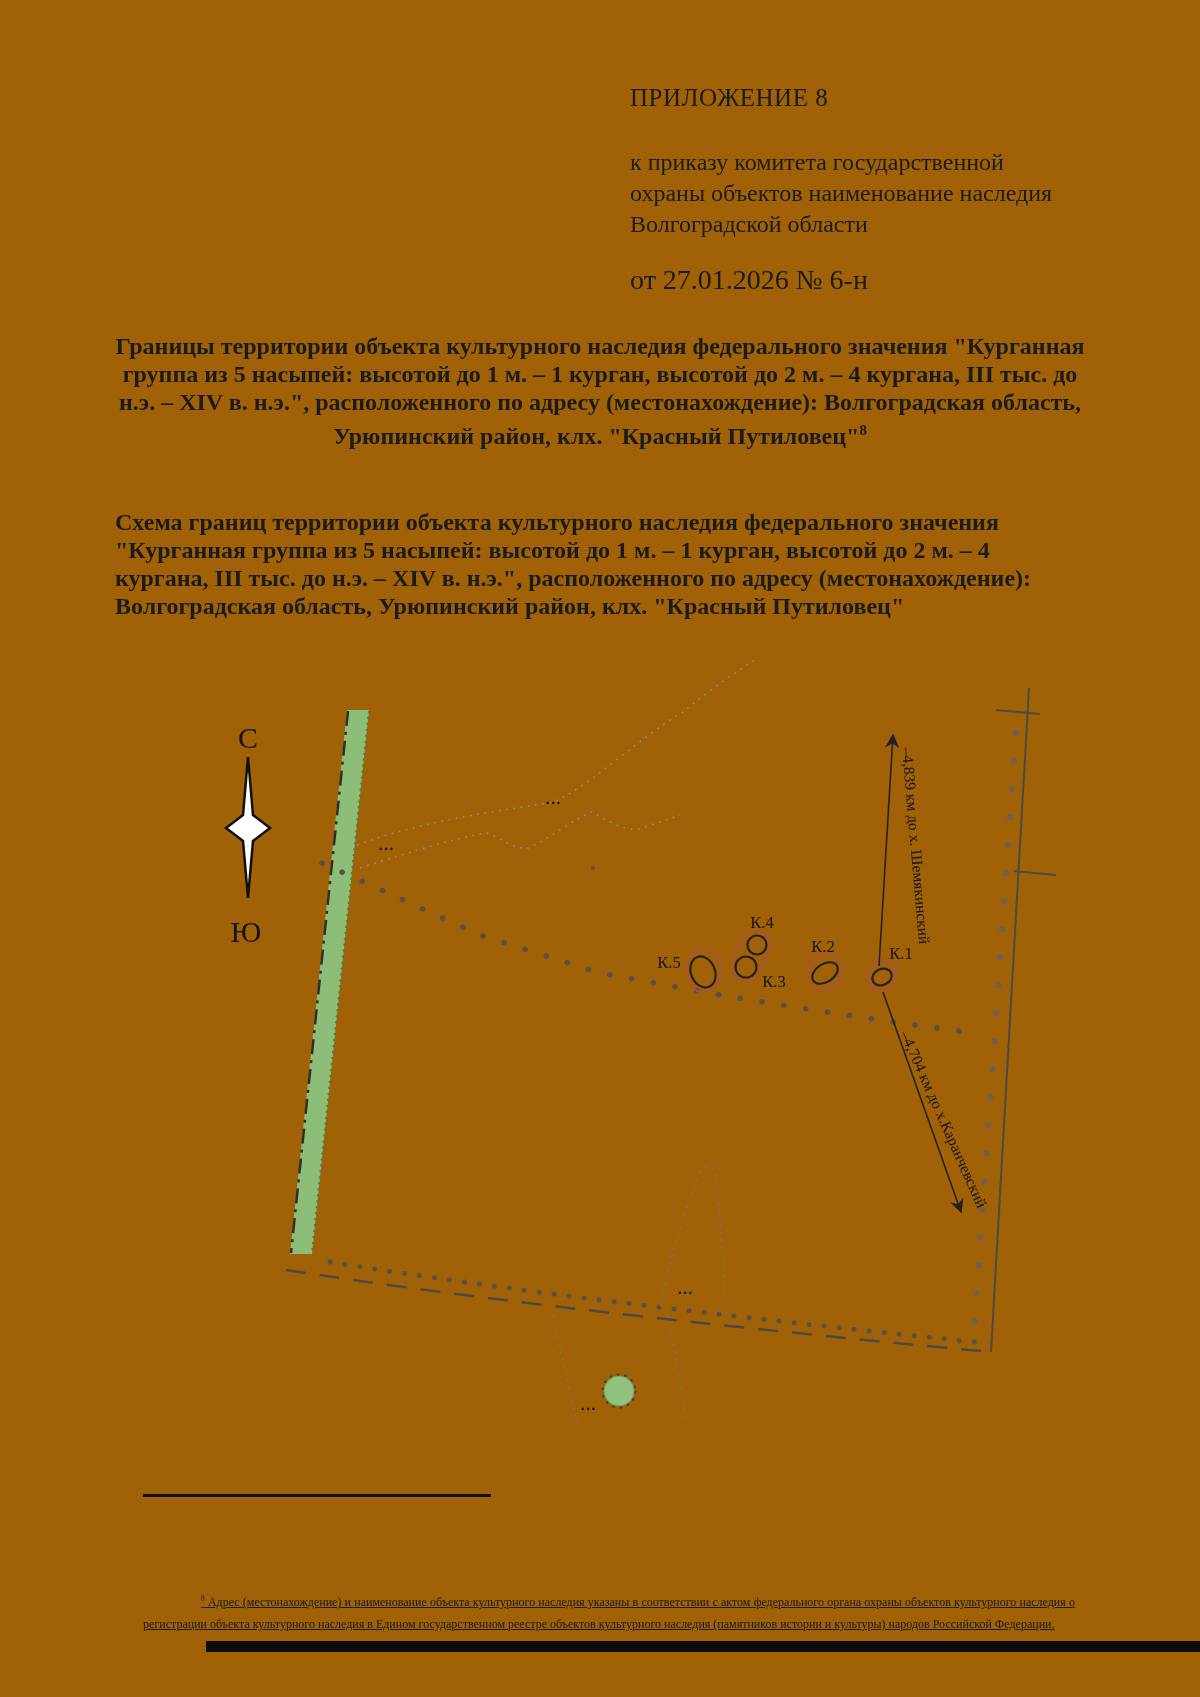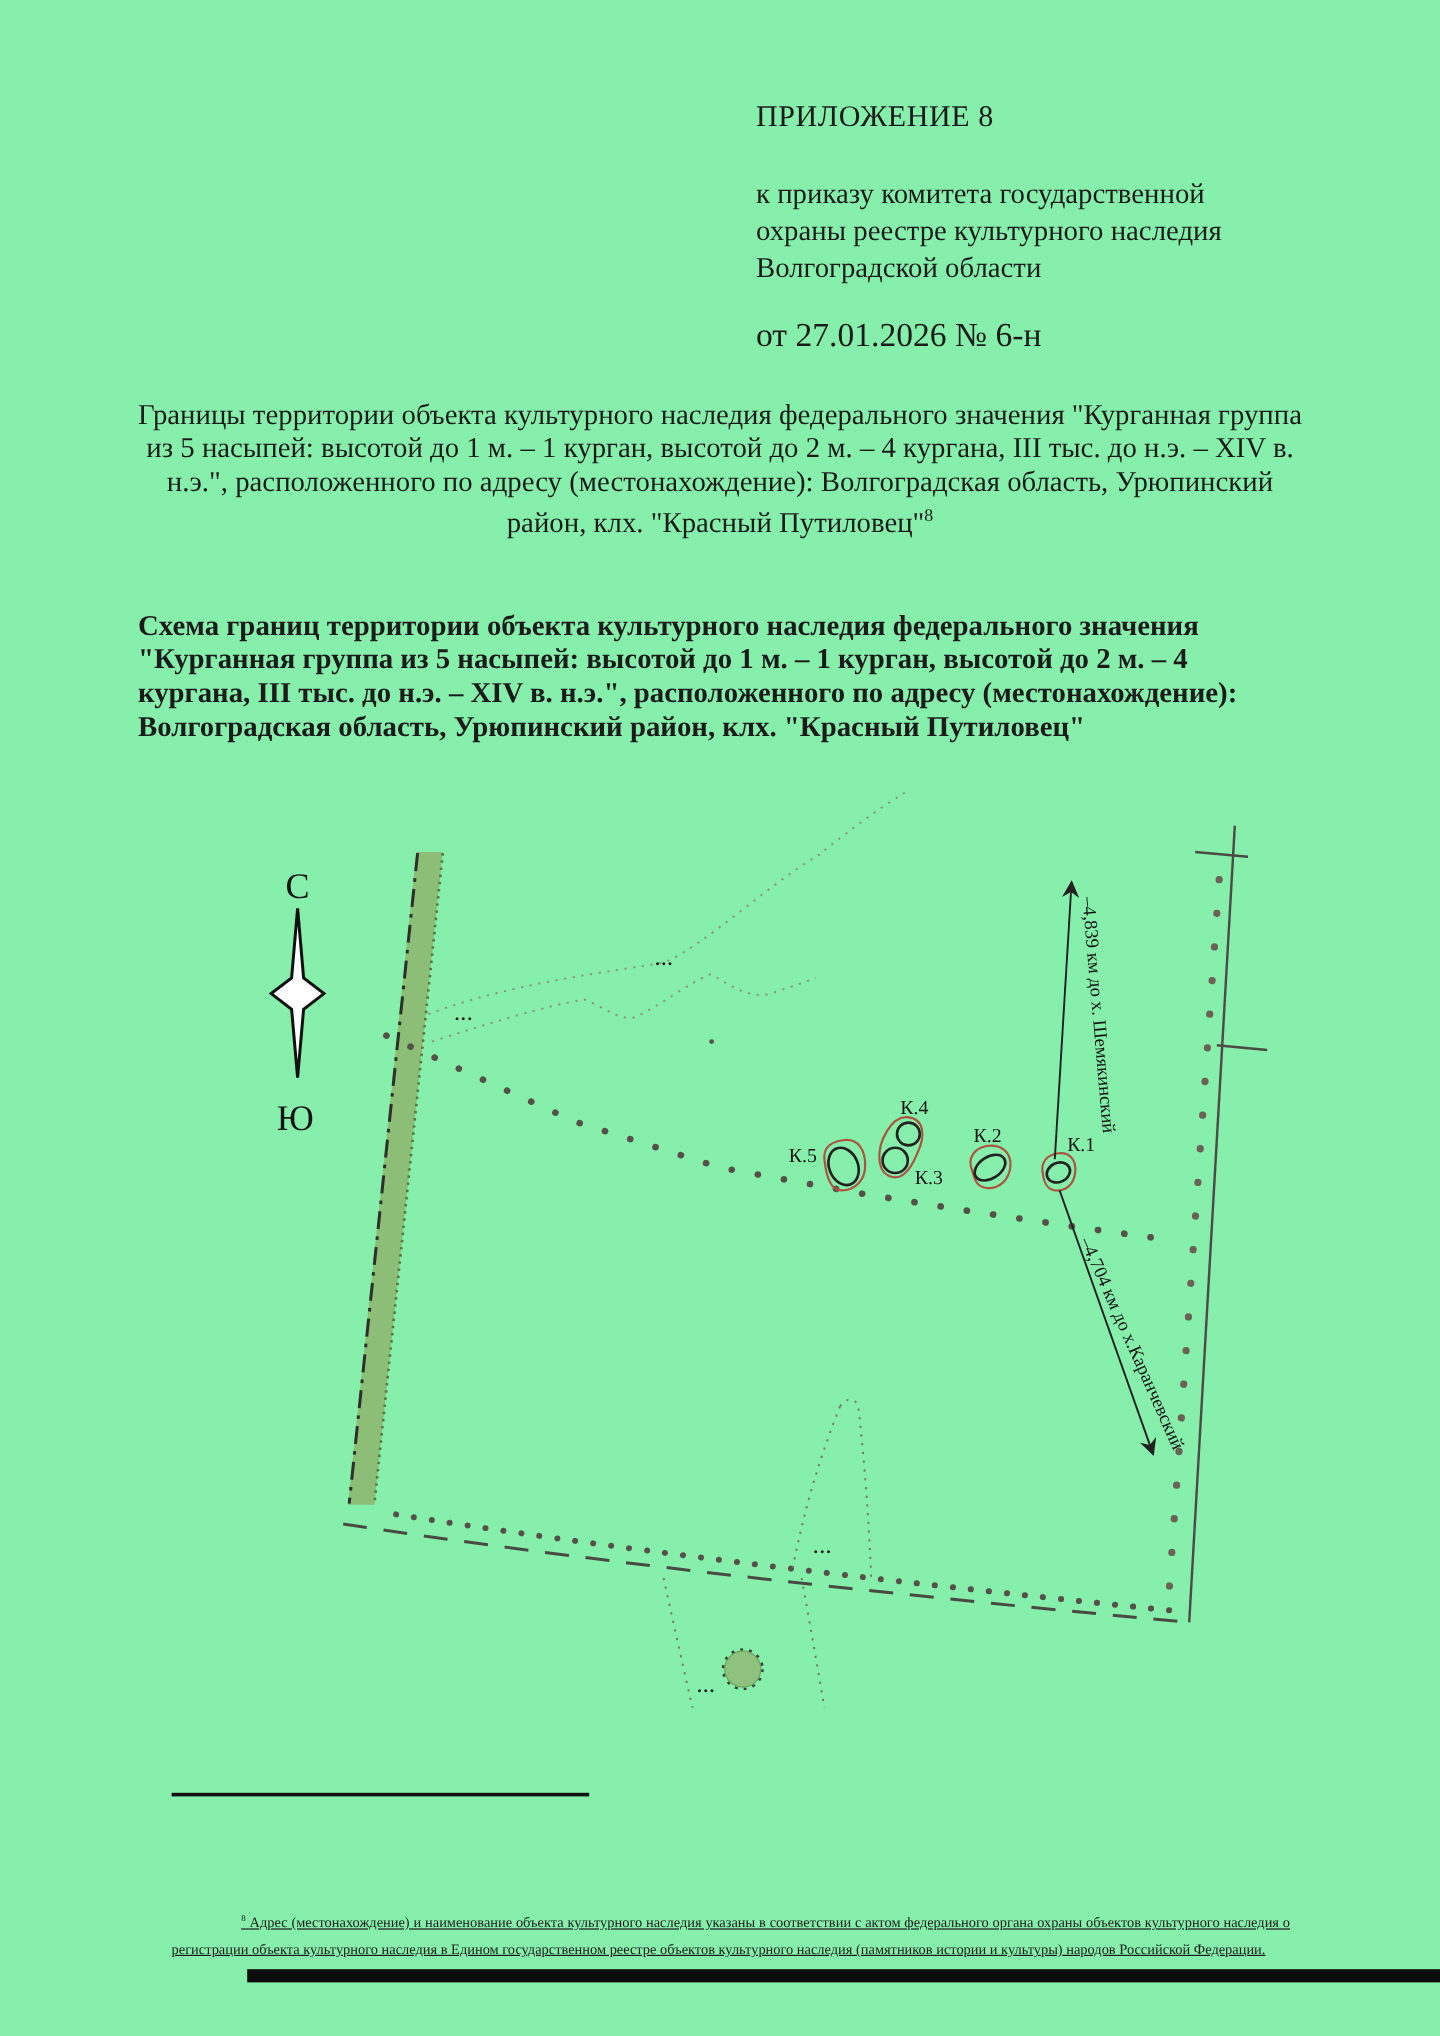--- a/index.html
+++ b/index.html
@@ -1,40 +1,40 @@
 <!DOCTYPE html>
 <html><head>
 <meta charset="utf-8">
 <style>
   html,body{margin:0;padding:0;background:#fcfcfa;}
-  .page{position:relative;width:1200px;height:1697px;background:#86efac;
+  .page{position:relative;width:1200px;height:1697px;background:#a16207;
         font-family:"Liberation Serif",serif;color:#1b1b1b;overflow:hidden;}
   .abs{position:absolute;}
   .appendix{left:630px;top:84px;font-size:25px;letter-spacing:.5px;}
   .issuer{left:630px;top:147px;width:424px;font-size:24px;line-height:31px;}
   .orderdate{left:630px;top:264px;font-size:28px;}
   .title1{left:115px;top:332px;width:970px;font-size:24px;line-height:28px;
-          font-weight:400;text-align:center;}
+          font-weight:700;text-align:center;}
   .title2{left:115px;top:508px;width:970px;font-size:24px;line-height:28px;
           font-weight:700;text-align:left;}
   sup{font-size:62%;}
   .fn-rule{left:143px;top:1494px;width:348px;height:3px;background:#111;}
   .footnote{left:143px;top:1588px;width:932px;font-size:12px;line-height:22px;
             text-align:justify;text-indent:58px;text-decoration:underline;}
   .bottom-bar{left:206px;top:1641px;width:994px;height:11px;background:#0c0c0c;}
   svg text{font-family:"Liberation Serif",serif;fill:#141414;}
 </style>
 </head>
 <body>
 
 <div class="page">
 
   <div class="abs appendix">ПРИЛОЖЕНИЕ 8</div>
 
-  <div class="abs issuer">к приказу комитета государственной охраны реестре культурного наследия Волгоградской области</div>
+  <div class="abs issuer">к приказу комитета государственной охраны объектов наименование наследия Волгоградской области</div>
 
   <div class="abs orderdate">от 27.01.2026 № 6-н</div>
 
   <div class="abs title1"><span>Границы территории объекта культурного наследия федерального значения "Курганная группа из 5 насыпей: высотой до 1 м. – 1 курган, высотой до 2 м. – 4 кургана, III тыс. до н.э. – XIV в. н.э.", расположенного по адресу (местонахождение): Волгоградская область, Урюпинский район, клх. "Красный Путиловец"</span><sup>8</sup></div>
 
   <div class="abs title2">Схема границ территории объекта культурного наследия федерального значения "Курганная группа из 5 насыпей: высотой до 1 м. – 1 курган, высотой до 2 м. – 4 кургана, III тыс. до н.э. – XIV в. н.э.", расположенного по адресу (местонахождение): Волгоградская область, Урюпинский район, клх. "Красный Путиловец"</div>
 
   <svg class="abs" style="left:150px;top:650px;" width="950" height="790" viewBox="150 650 950 790">
 
     <defs>

